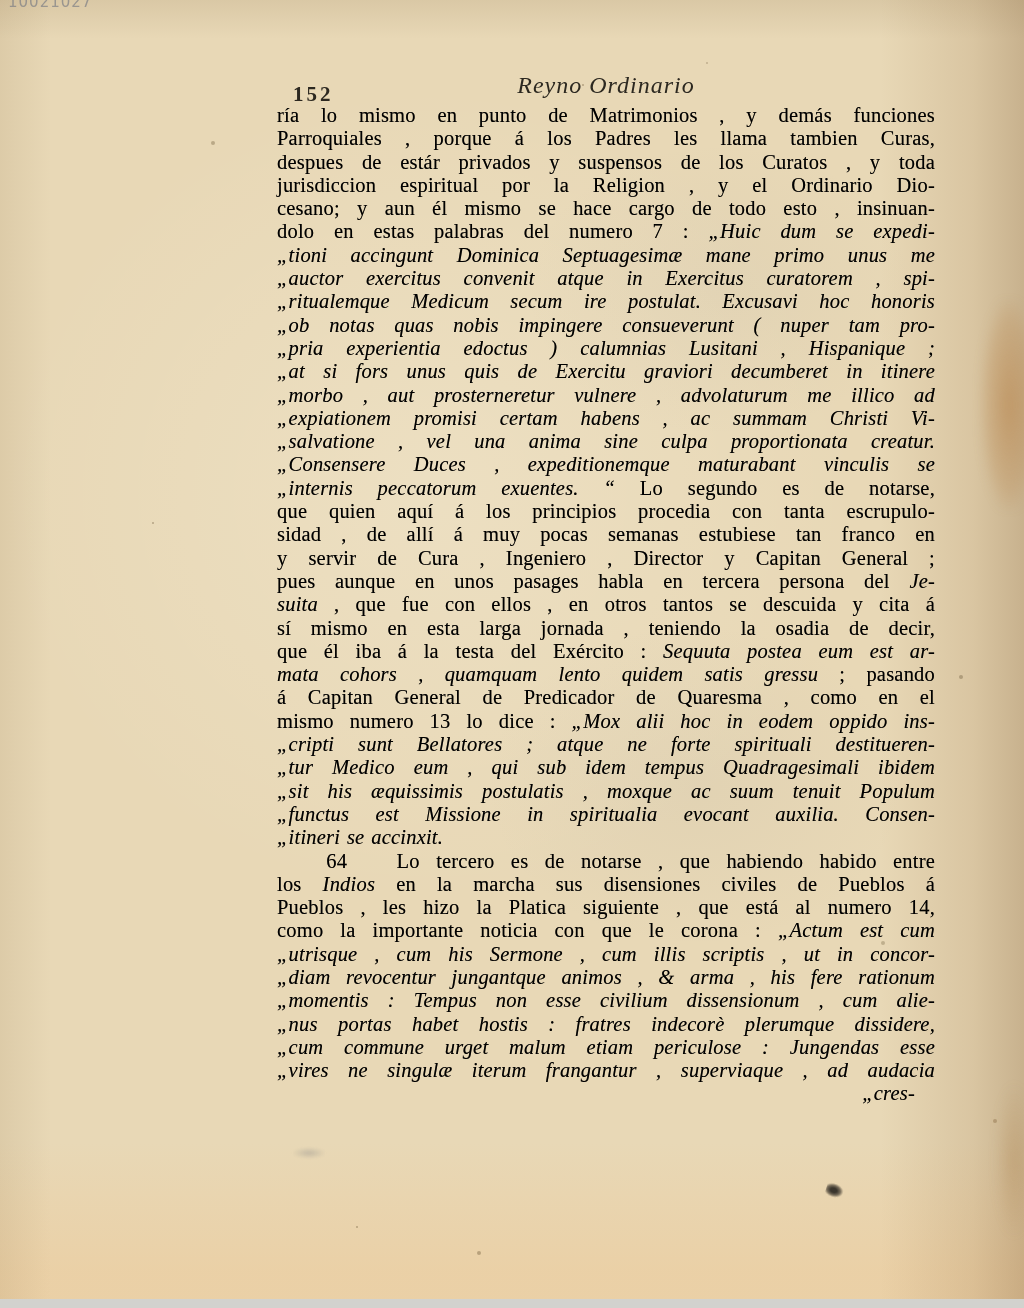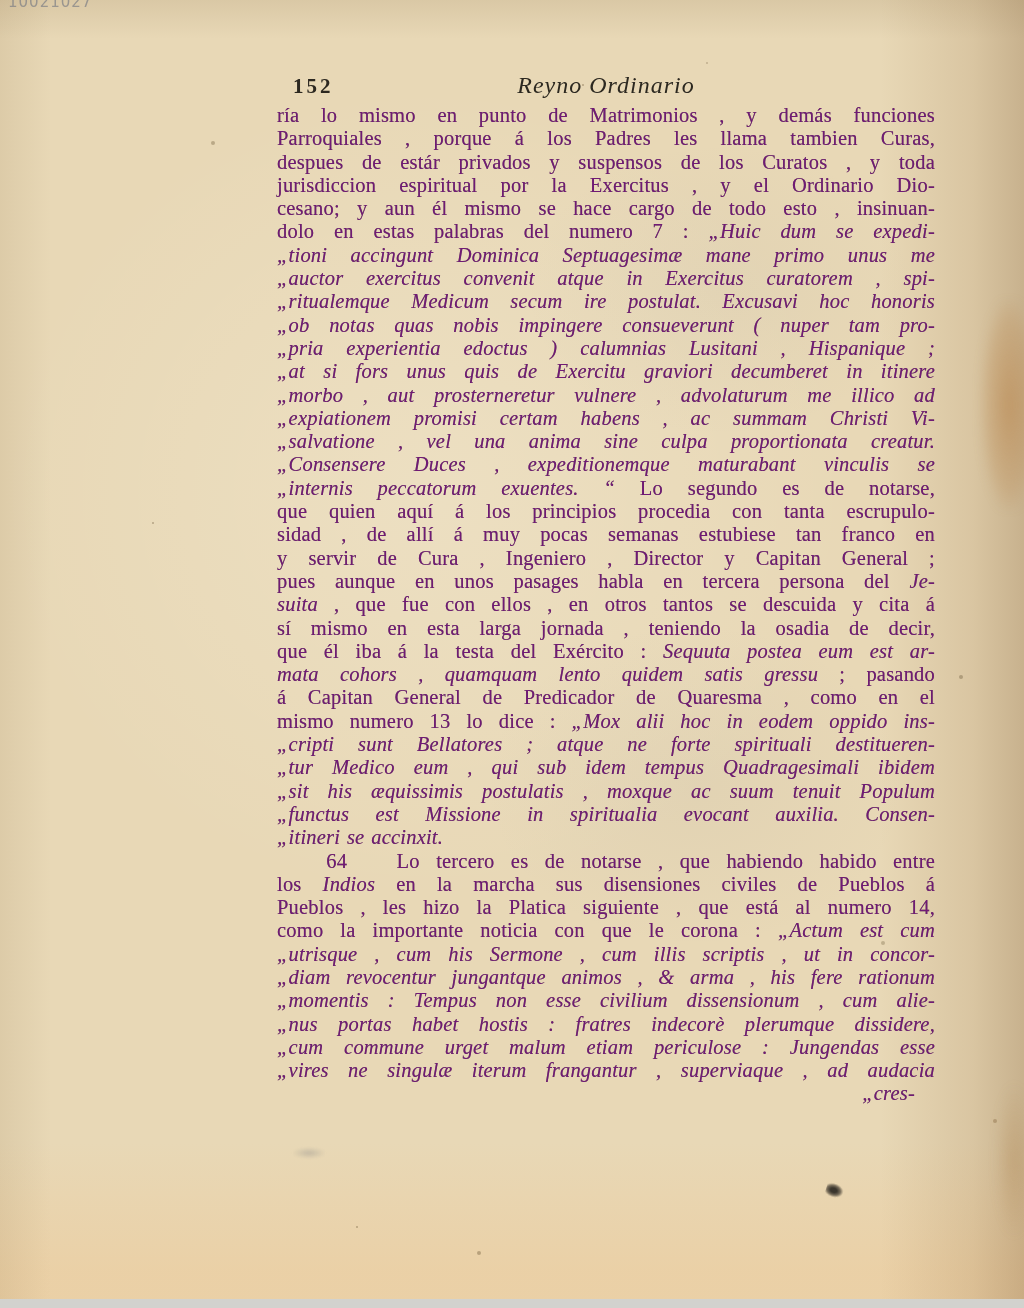--- a/index.html
+++ b/index.html
@@ -67,31 +67,31 @@
       882px 942px 0 1px rgba(100,82,50,0.3),
       356px 1226px 0 0 rgba(100,82,50,0.4),
       994px 1120px 0 1px rgba(120,90,50,0.35);
   }
   
   .header-row{
     position:absolute;left:277px;top:72px;width:658px;height:30px;
     color:#2c2820;
   }
   .page-number{
-    position:absolute;left:16px;top:2px;
+    position:absolute;left:16px;top:10px;
     font-size:21px;letter-spacing:3px;font-weight:bold;
   }
   .running-title{
     position:absolute;left:0;right:0;top:0;text-align:center;
     font-style:italic;font-size:24px;letter-spacing:1px;
   }
   
   .text-block{
     position:absolute;left:277px;top:104px;width:658px;
-    color:#701a75;font-size:20.5px;
+    color:#000000;font-size:20.5px;
   }
   .line{
     line-height:23.3px;height:23.3px;
     text-align:justify;text-align-last:justify;
     letter-spacing:0.2px;word-spacing:1.5px;
     white-space:nowrap;
     text-shadow:0 0 0.5px rgba(44,40,32,0.55);
   }
   .line.left{text-align:left;text-align-last:left;}
   .line.right{text-align:right;text-align-last:right;padding-right:20px;box-sizing:border-box;}
@@ -115,21 +115,21 @@
 
   <div class="header-row">
     <span class="page-number">152</span>
     <span class="running-title">Reyno Ordinario</span>
   </div>
 
   <div class="text-block">
       <div class="line"><span class="ro">ría lo mismo en punto de Matrimonios , y demás funciones</span></div>
       <div class="line"><span class="ro">Parroquiales , porque á los Padres les llama tambien Curas,</span></div>
       <div class="line"><span class="ro">despues de estár privados y suspensos de los Curatos , y toda</span></div>
-      <div class="line"><span class="ro">jurisdiccion espiritual por la Exercitus , y el Ordinario Dio-</span></div>
+      <div class="line"><span class="ro">jurisdiccion espiritual por la Religion , y el Ordinario Dio-</span></div>
       <div class="line"><span class="ro">cesano; y aun él mismo se hace cargo de todo esto , insinuan-</span></div>
       <div class="line"><span class="ro">dolo en estas palabras del numero 7 : </span><span class="it">„Huic dum se expedi-</span></div>
       <div class="line"><span class="it">„tioni accingunt Dominica Septuagesimæ mane primo unus me</span></div>
       <div class="line"><span class="it">„auctor exercitus convenit atque in Exercitus curatorem , spi-</span></div>
       <div class="line"><span class="it">„ritualemque Medicum secum ire postulat. Excusavi hoc honoris</span></div>
       <div class="line"><span class="it">„ob notas quas nobis impingere consueverunt ( nuper tam pro-</span></div>
       <div class="line"><span class="it">„pria experientia edoctus ) calumnias Lusitani , Hispanique ;</span></div>
       <div class="line"><span class="it">„at si fors unus quis de Exercitu graviori decumberet in itinere</span></div>
       <div class="line"><span class="it">„morbo , aut prosterneretur vulnere , advolaturum me illico ad</span></div>
       <div class="line"><span class="it">„expiationem promisi certam habens , ac summam Christi Vi-</span></div>

